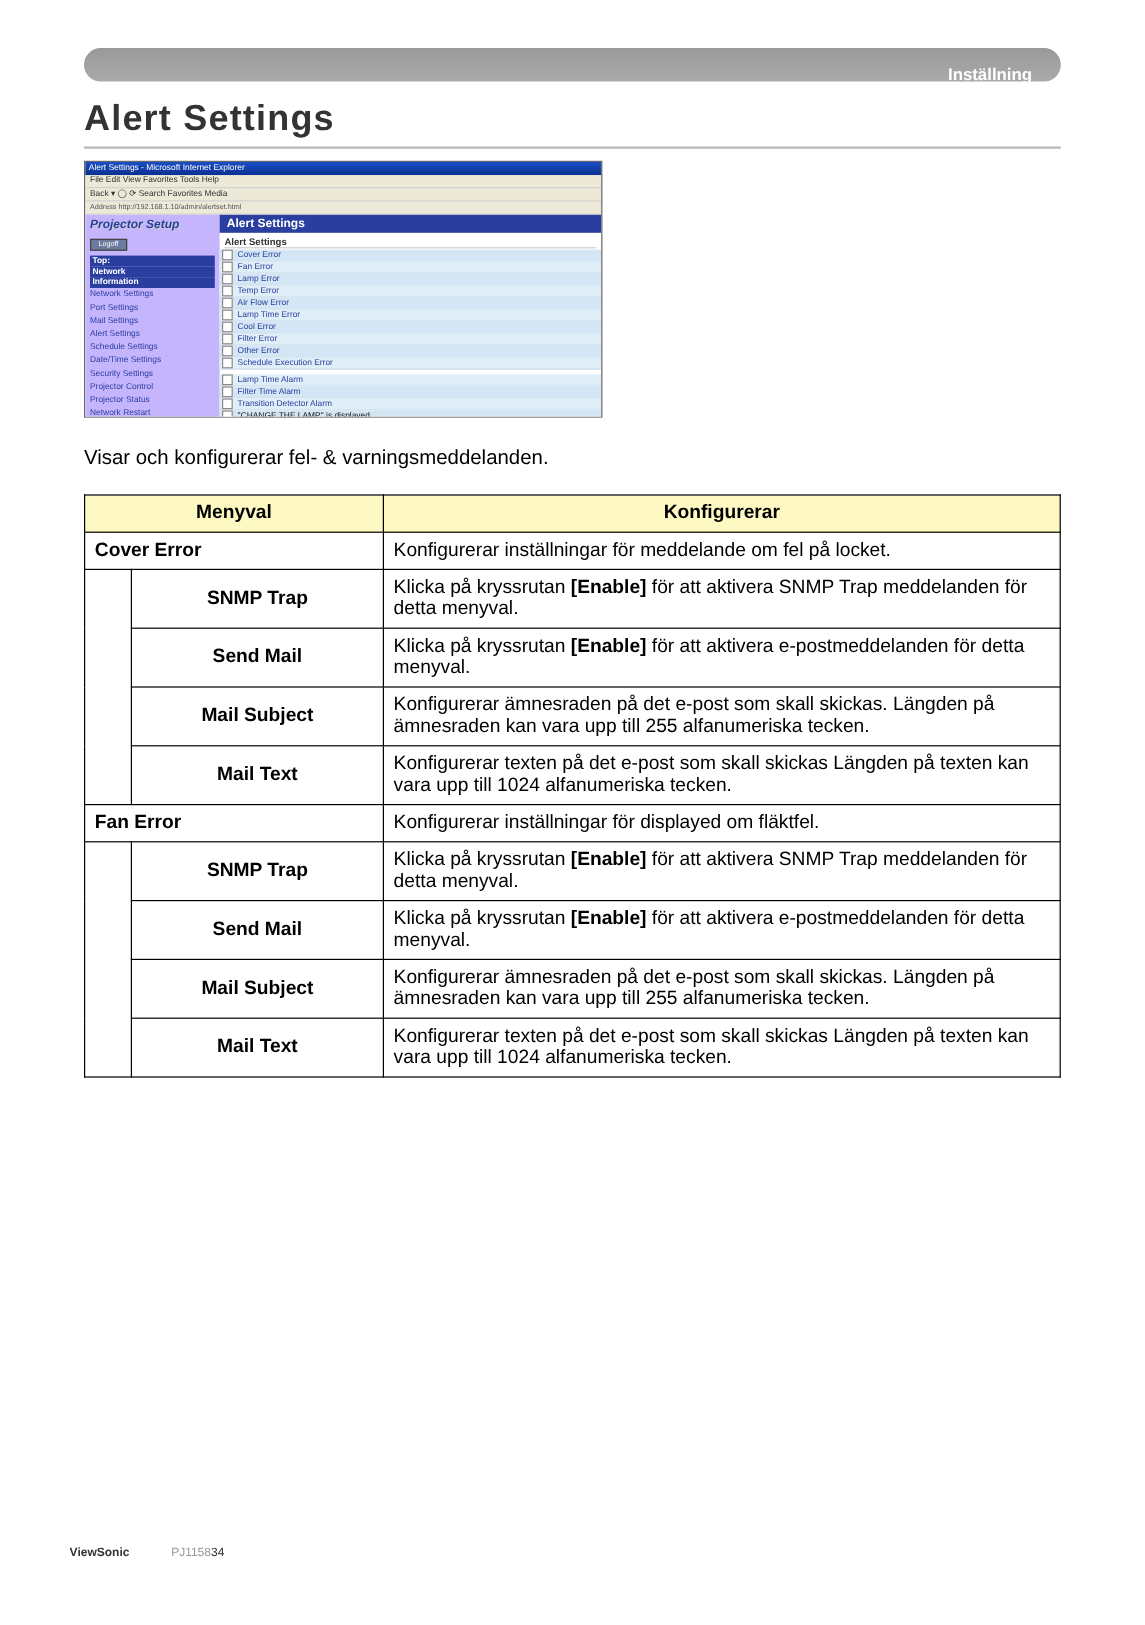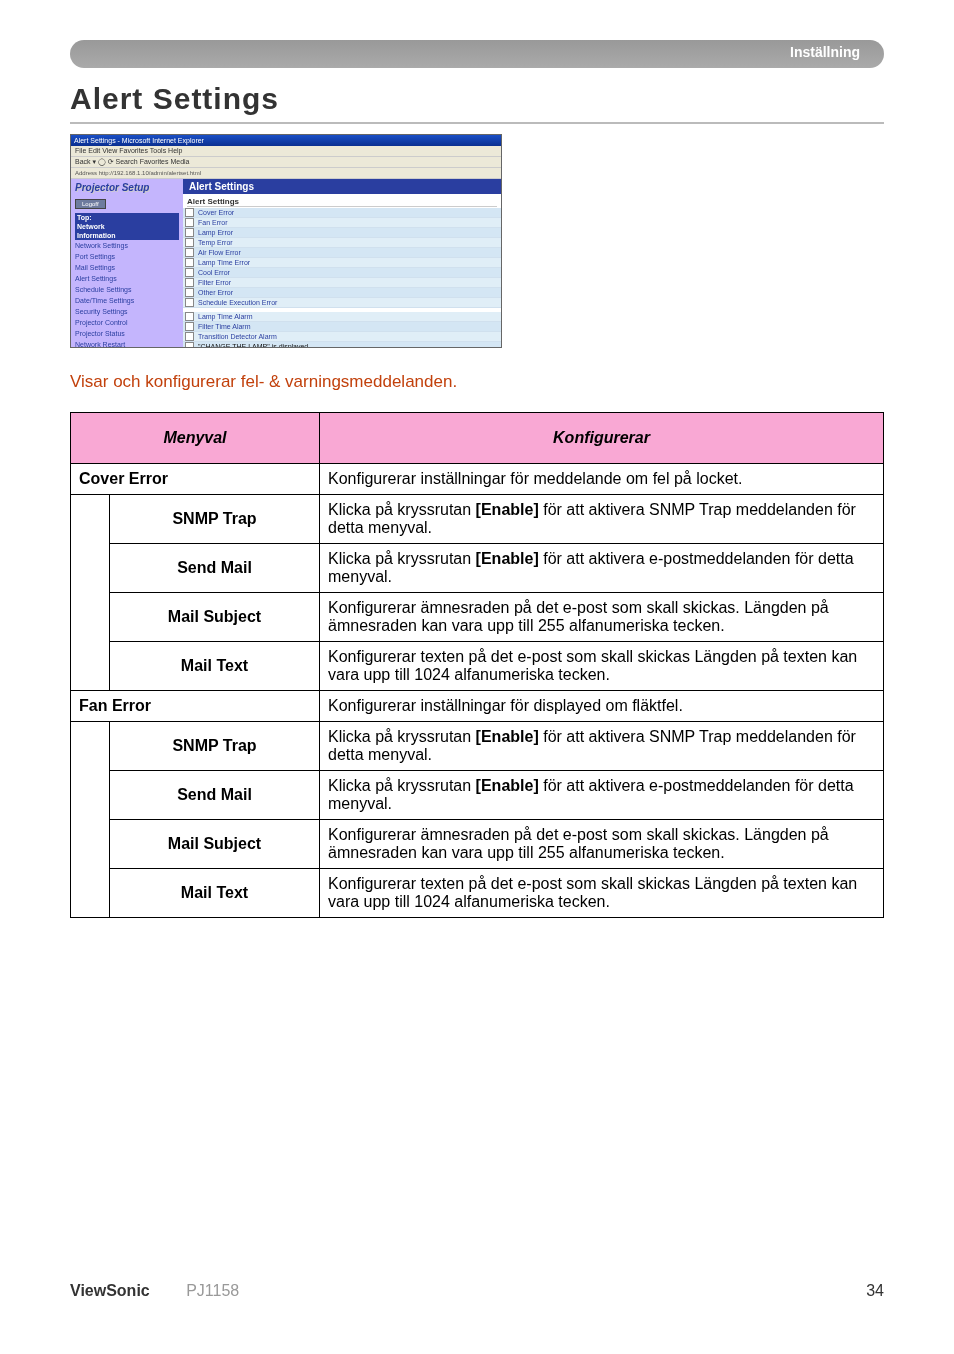--- a/index.html
+++ b/index.html
@@ -17,21 +17,21 @@
   .header-bar {
     height: 28px;
     background: linear-gradient(to bottom, #999 0%, #aaa 100%);
     border-radius: 14px;
     position: relative;
     margin-bottom: 14px;
   }
   .header-tag {
     position: absolute;
     right: 24px;
-    top: 4px;
+    top: 14px;
     color: #fff;
     font-weight: bold;
     font-size: 14px;
   }
   .title {
     font-size: 30px;
     font-weight: 900;
     color: #333;
     margin: 8px 0 6px 0;
     font-family: Arial Black, Arial, sans-serif;
@@ -157,36 +157,35 @@
   }
   .ss-row-link {
     color: #2a3ea0;
   }
   .ss-row-black {
     color: #111;
   }
 
   .intro {
     font-size: 17px;
-    color: #c2410c;
+    color: #000000;
     margin: 6px 0 20px 0;
   }
 
   table.desc {
     border-collapse: collapse;
     width: 100%;
     font-size: 16px;
   }
   table.desc th {
     border: 1px solid #000;
-    background: #f9a8d4;
+    background: #fef9c3;
     font-weight: bold;
     text-align: center;
-    padding: 16px;
-    font-style: italic;
+    padding: 6px;
   }
   table.desc td {
     border: 1px solid #000;
     padding: 6px 8px;
     vertical-align: middle;
   }
   .indent-col {
     width: 22px;
     border-top: 1px solid #000;
     border-left: 1px solid #000;
@@ -198,26 +197,25 @@
     width: 215px;
   }
   .sub-label {
     font-weight: bold;
     width: 193px;
     text-align: center;
   }
   .footer {
     position: absolute;
     bottom: 20px;
-    left: 70px;
+    left: 58px;
     right: 70px;
-    font-size: 16px;
+    font-size: 10px;
     color: #333;
     display: flex;
-    justify-content: space-between;
   }
   .footer .brand {
     font-weight: bold;
   }
   .footer .model {
     font-weight: normal;
     margin-left: 32px;
     color: #999;
   }
 </style>

